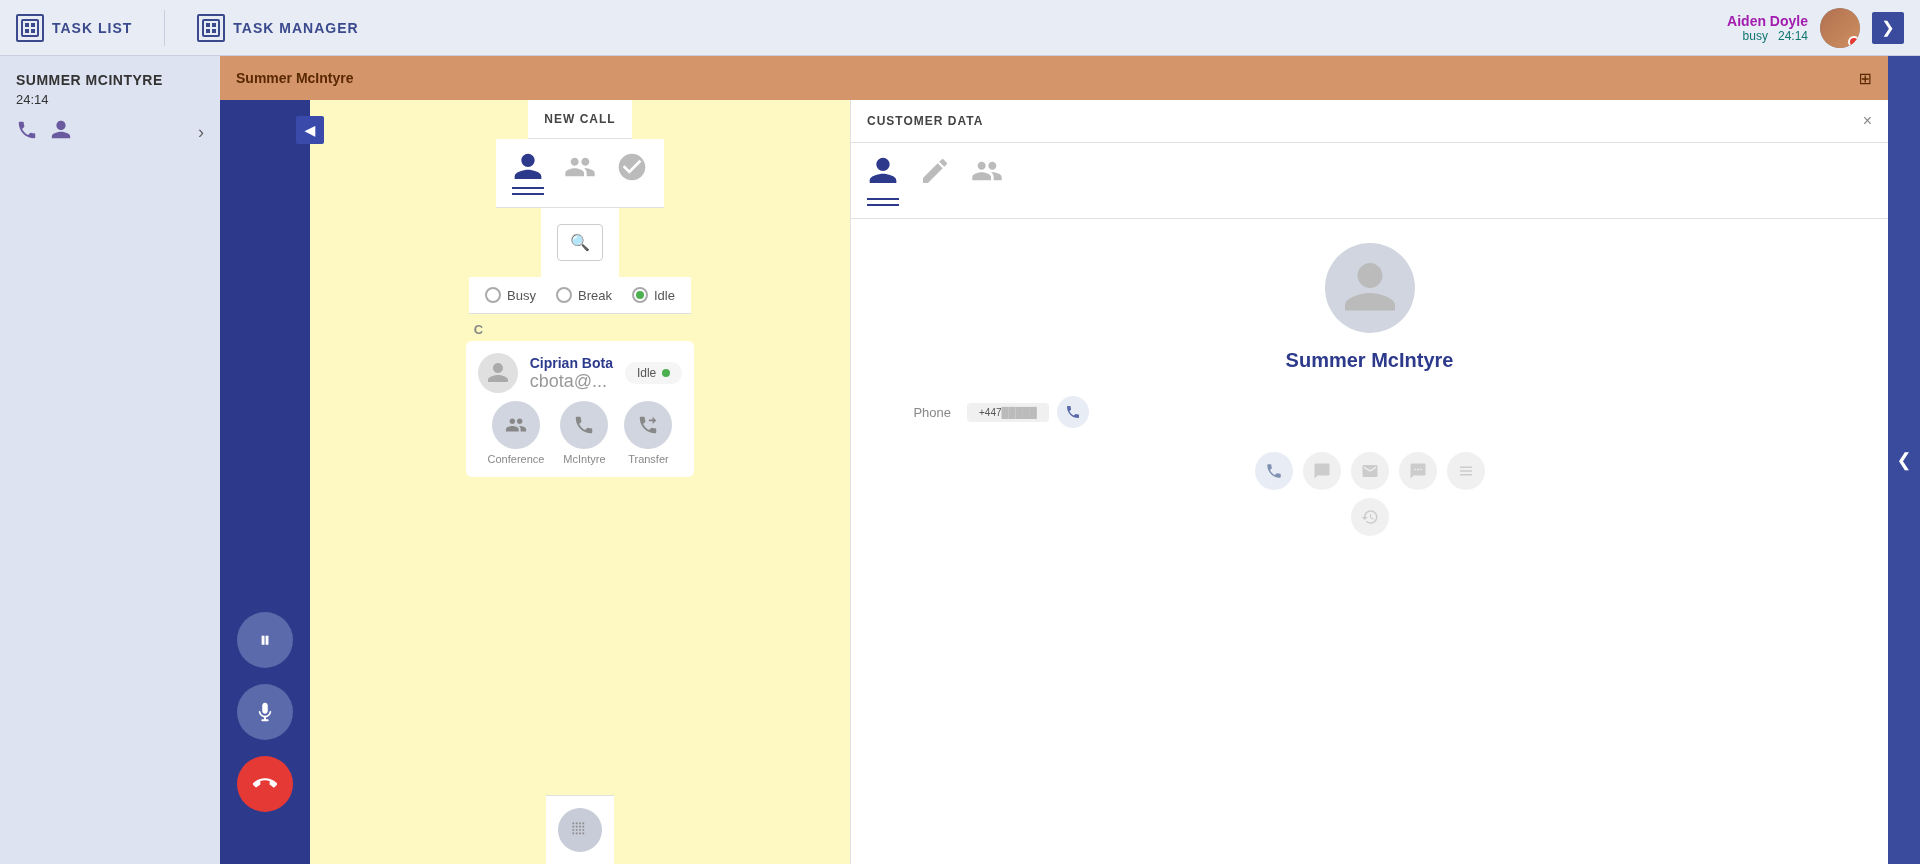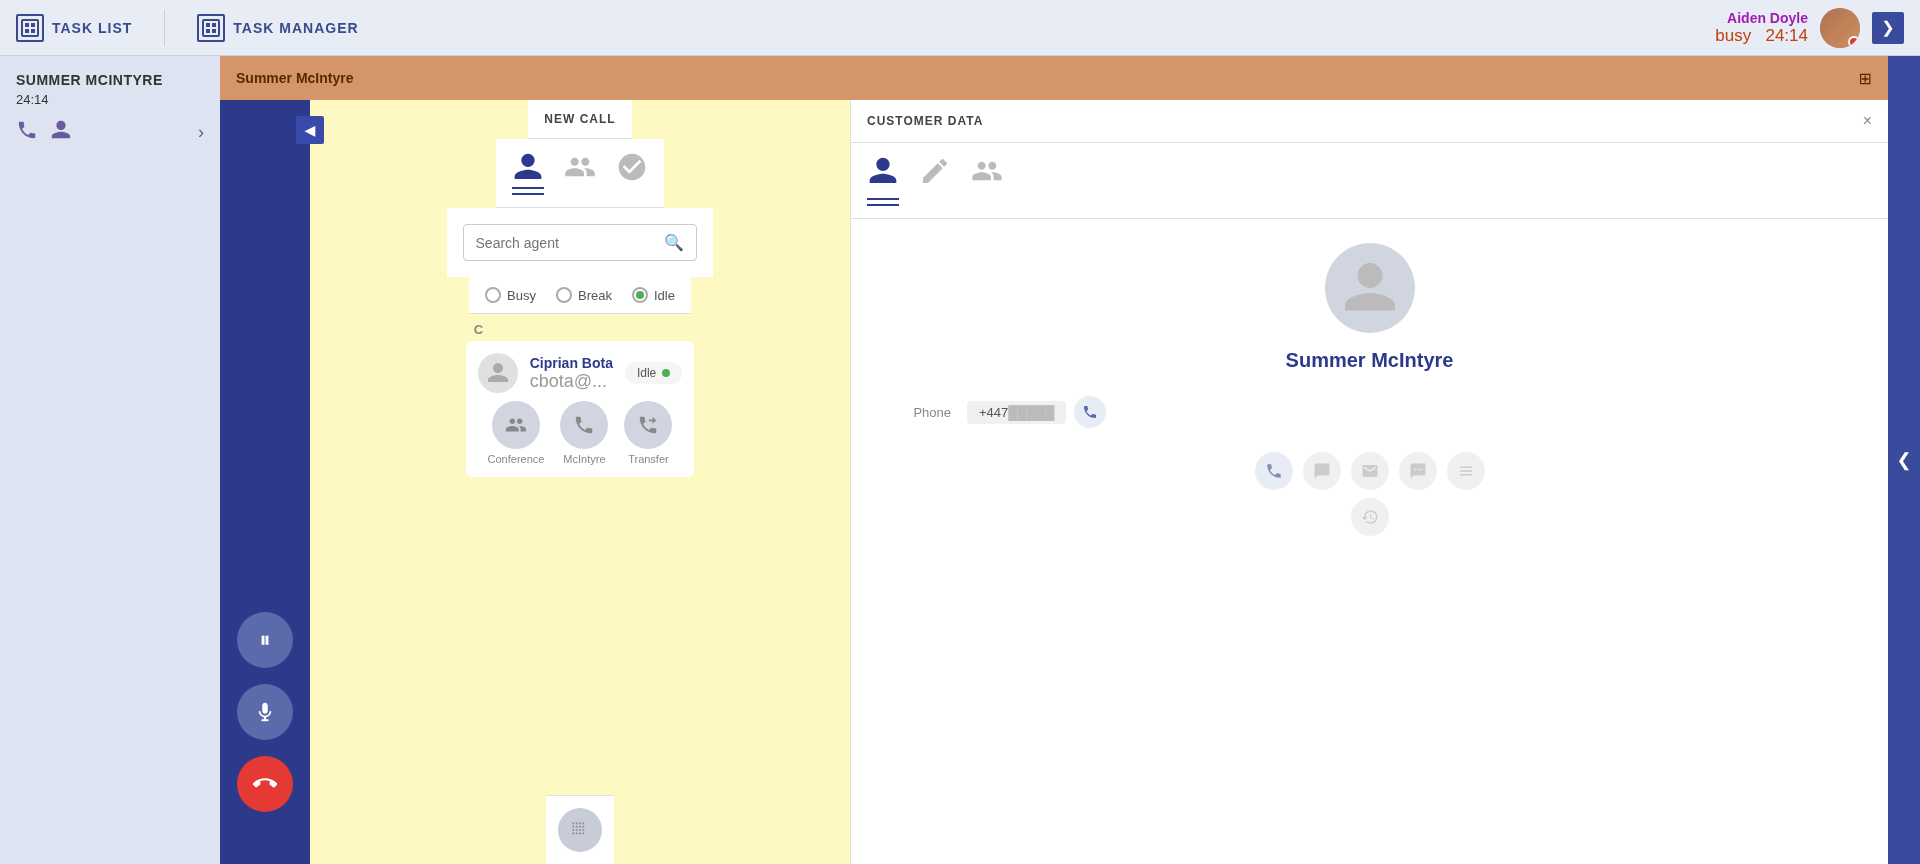--- a/index.html
+++ b/index.html
@@ -27,21 +27,21 @@
       font-weight: bold; color: #3a4a8c; font-size: 14px; letter-spacing: 1px;
     }
     .top-header-divider {
       width: 1px; height: 36px; background: #c8cfe0; margin: 0 24px;
     }
     .top-header-right {
       display: flex; align-items: center; gap: 12px;
     }
     .user-info { text-align: right; }
     .user-name { font-weight: bold; color: #a21caf; font-size: 14px; }
-    .user-status { color: #c2410c; font-size: 17px; }
+    .user-status { color: #0f766e; font-size: 12px; }
     .avatar {
       width: 40px; height: 40px; border-radius: 50%;
       background: #888;
       overflow: hidden;
       position: relative;
     }
     .avatar-img {
       width: 40px; height: 40px; border-radius: 50%;
       background: linear-gradient(135deg, #b07050 0%, #d09060 100%);
     }
@@ -459,21 +459,20 @@
               </div>
               <div class="tab-icon-item">
                 <svg width="32" height="32" viewBox="0 0 24 24" fill="#bbb">
                   <path d="M12 2C6.5 2 2 6.5 2 12s4.5 10 10 10 10-4.5 10-10S17.5 2 12 2zm-2 15l-5-5 1.4-1.4L10 14.2l7.6-7.6L19 8l-9 9z"></path>
                 </svg>
               </div>
             </div>
 
             <div class="search-area">
               <div class="search-box">
-                <input class="search-input" type="text" placeholder="Search agent" style="">
                 <span class="search-icon">🔍</span>
               </div>
             </div>
 
             <div class="filter-row">
               <div class="filter-item">
                 <div class="radio-circle"></div>
                 <span>Busy</span>
               </div>
               <div class="filter-item">
@@ -578,21 +577,21 @@
           <div class="customer-avatar-large">
             <svg width="60" height="60" viewBox="0 0 24 24" fill="#bbb">
               <path d="M12 12c2.7 0 5-2.3 5-5s-2.3-5-5-5-5 2.3-5 5 2.3 5 5 5zm0 2c-3.3 0-10 1.7-10 5v2h20v-2c0-3.3-6.7-5-10-5z"></path>
             </svg>
           </div>
           <div class="customer-name">Summer McIntyre</div>
 
           <div style="width:100%; display:flex; align-items:center; gap:16px; padding: 8px 16px; text-align: right;">
             <span style="color:#888; font-size:13px; min-width:60px;">Phone</span>
             <div style="display:flex; align-items:center; gap:8px;">
-              <span style="background:#f0f0f0; border-radius:4px; padding:4px 12px; color:#555; font-size:13px;">+447<span style="color:#bbb">█████</span></span>
+              <span style="background:#f0f0f0; border-radius:4px; padding:4px 12px; color:#555; font-size:10px;">+447<span style="color:#bbb">█████</span></span>
               <button class="call-icon-btn">
                 <svg width="16" height="16" viewBox="0 0 24 24" fill="#5a6aaa">
                   <path d="M6.6 10.8c1.4 2.8 3.8 5.1 6.6 6.6l2.2-2.2c.3-.3.7-.4 1-.2 1.1.4 2.3.6 3.6.6.6 0 1 .4 1 1V20c0 .6-.4 1-1 1-9.4 0-17-7.6-17-17 0-.6.4-1 1-1h3.5c.6 0 1 .4 1 1 0 1.3.2 2.5.6 3.6.1.3 0 .7-.2 1L6.6 10.8z"></path>
                 </svg>
               </button>
             </div>
           </div>
 
           <div class="customer-action-icons">
             <button class="cust-action-btn">

